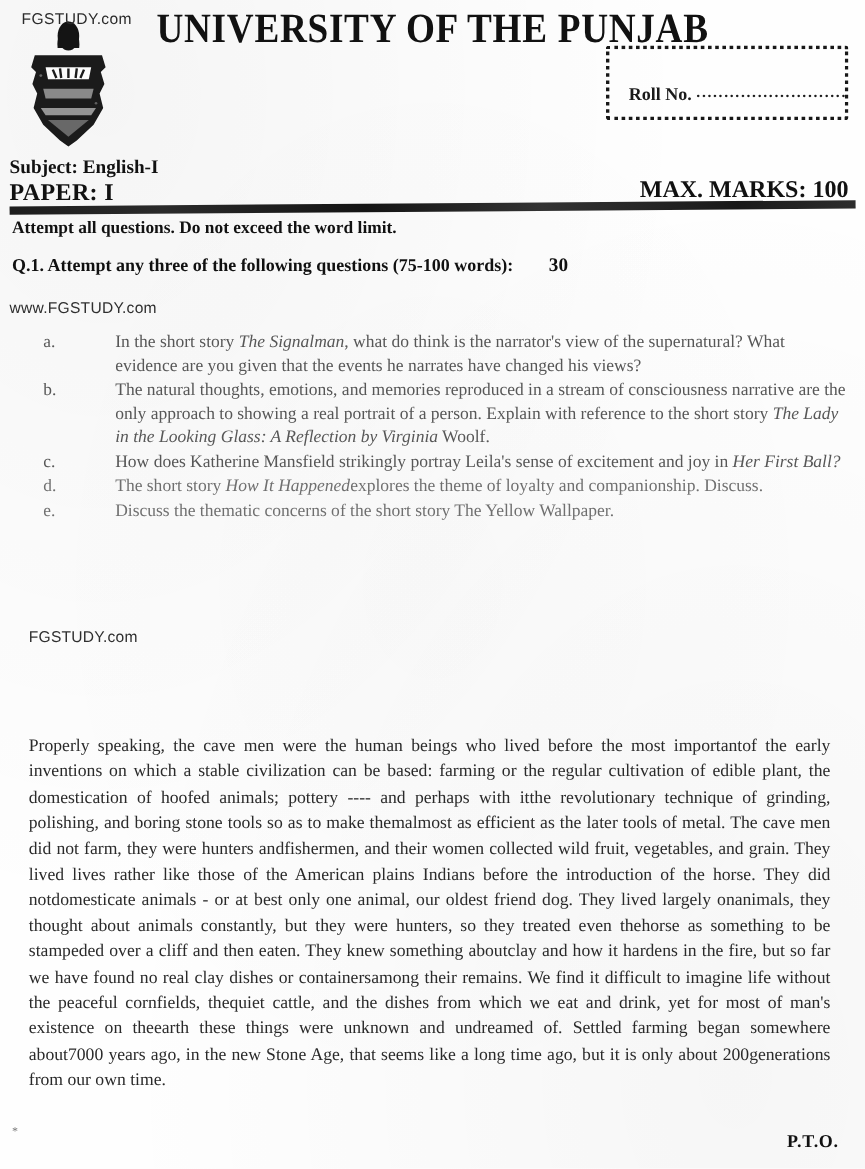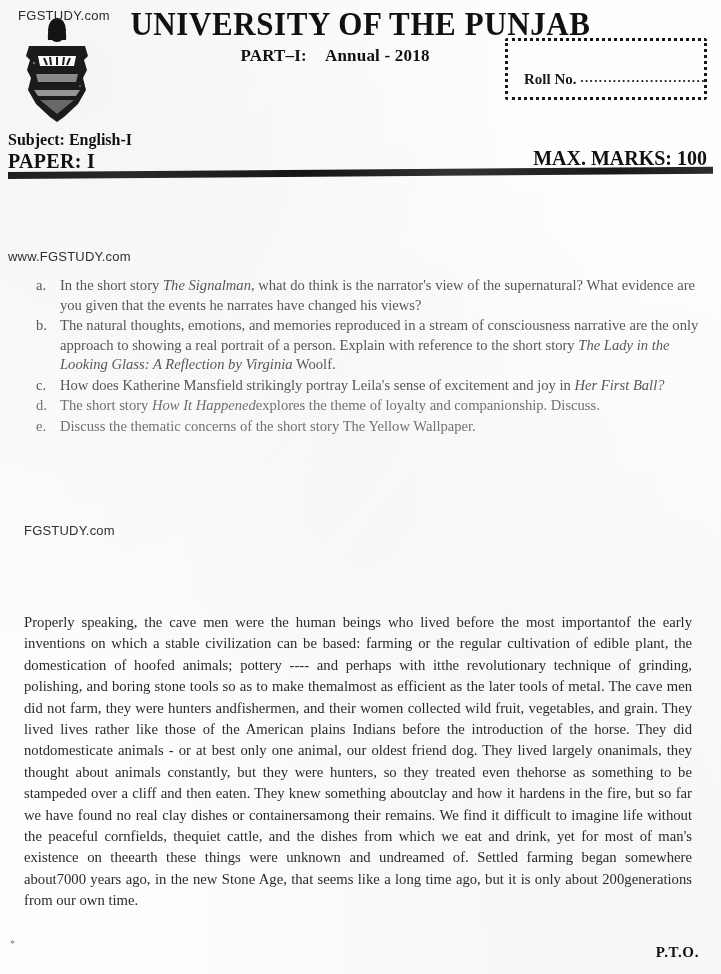--- a/index.html
+++ b/index.html
@@ -208,20 +208,21 @@
   .subitem .lbl {
     width: 24px;
     flex: 0 0 24px;
     font-size: 14.5px;
     line-height: 19.5px;
   }
   .subitem .txt {
     flex: 1 1 auto;
     font-size: 14.6px;
     line-height: 19.5px;
+    margin-left: 36px;
   }
   .subitem i { font-style: italic; }
 
   
   .q2 {
     position: absolute;
     left: 12px;
     top: 537px;
     width: 690px;
     font-weight: bold;
@@ -282,41 +283,41 @@
       <path d="M43 98 L26 84 L60 84 Z" fill="#fafafa" opacity="0.35"></path>
 
       <circle cx="20" cy="47" r="1.2" fill="#fff" opacity=".35"></circle>
       <circle cx="66" cy="70" r="1.1" fill="#fff" opacity=".3"></circle>
     </svg>
   </div>
   <div class="watermark-crest">FGSTUDY.com</div>
 
   <div class="main-title ink">UNIVERSITY OF THE PUNJAB</div>
 
-  <div class="part-line ink">
-    <span>PART–I:</span>
-    <span class="sp"></span>
-    <span>Annual - 2018</span>
-  </div>
 
 
   <div class="roll-box">
     <div class="roll-label">
       <span>Roll No.</span>
       <span class="roll-dots">...........................</span>
     </div>
   </div>
 
   <div class="subject-line ink">Subject: English-I</div>
   <div class="paper-line ink">PAPER: I</div>
   <div class="marks-line ink">MAX. MARKS: 100</div>
 
   <div class="rule"></div>
 
-
+  <div class="instruction ink">Attempt all questions. Do not exceed the word limit.</div>
+
+  <div class="q1 ink">
+    <span>Q.1. Attempt any three of the following questions (75-100 words):</span>
+    <span class="marks">30</span>
+  </div>
 
   <div class="watermark-url" id="wm-q1">www.FGSTUDY.com</div>
 
   <div class="sublist">
 
     <div class="subitem">
       <span class="lbl faded">a.</span>
       <span class="txt faded"><span>In the short story </span><i>The Signalman</i><span>, what do think is the narrator's view of the supernatural? What evidence are you given that the events he narrates have changed his views?</span></span>
     </div>
 

